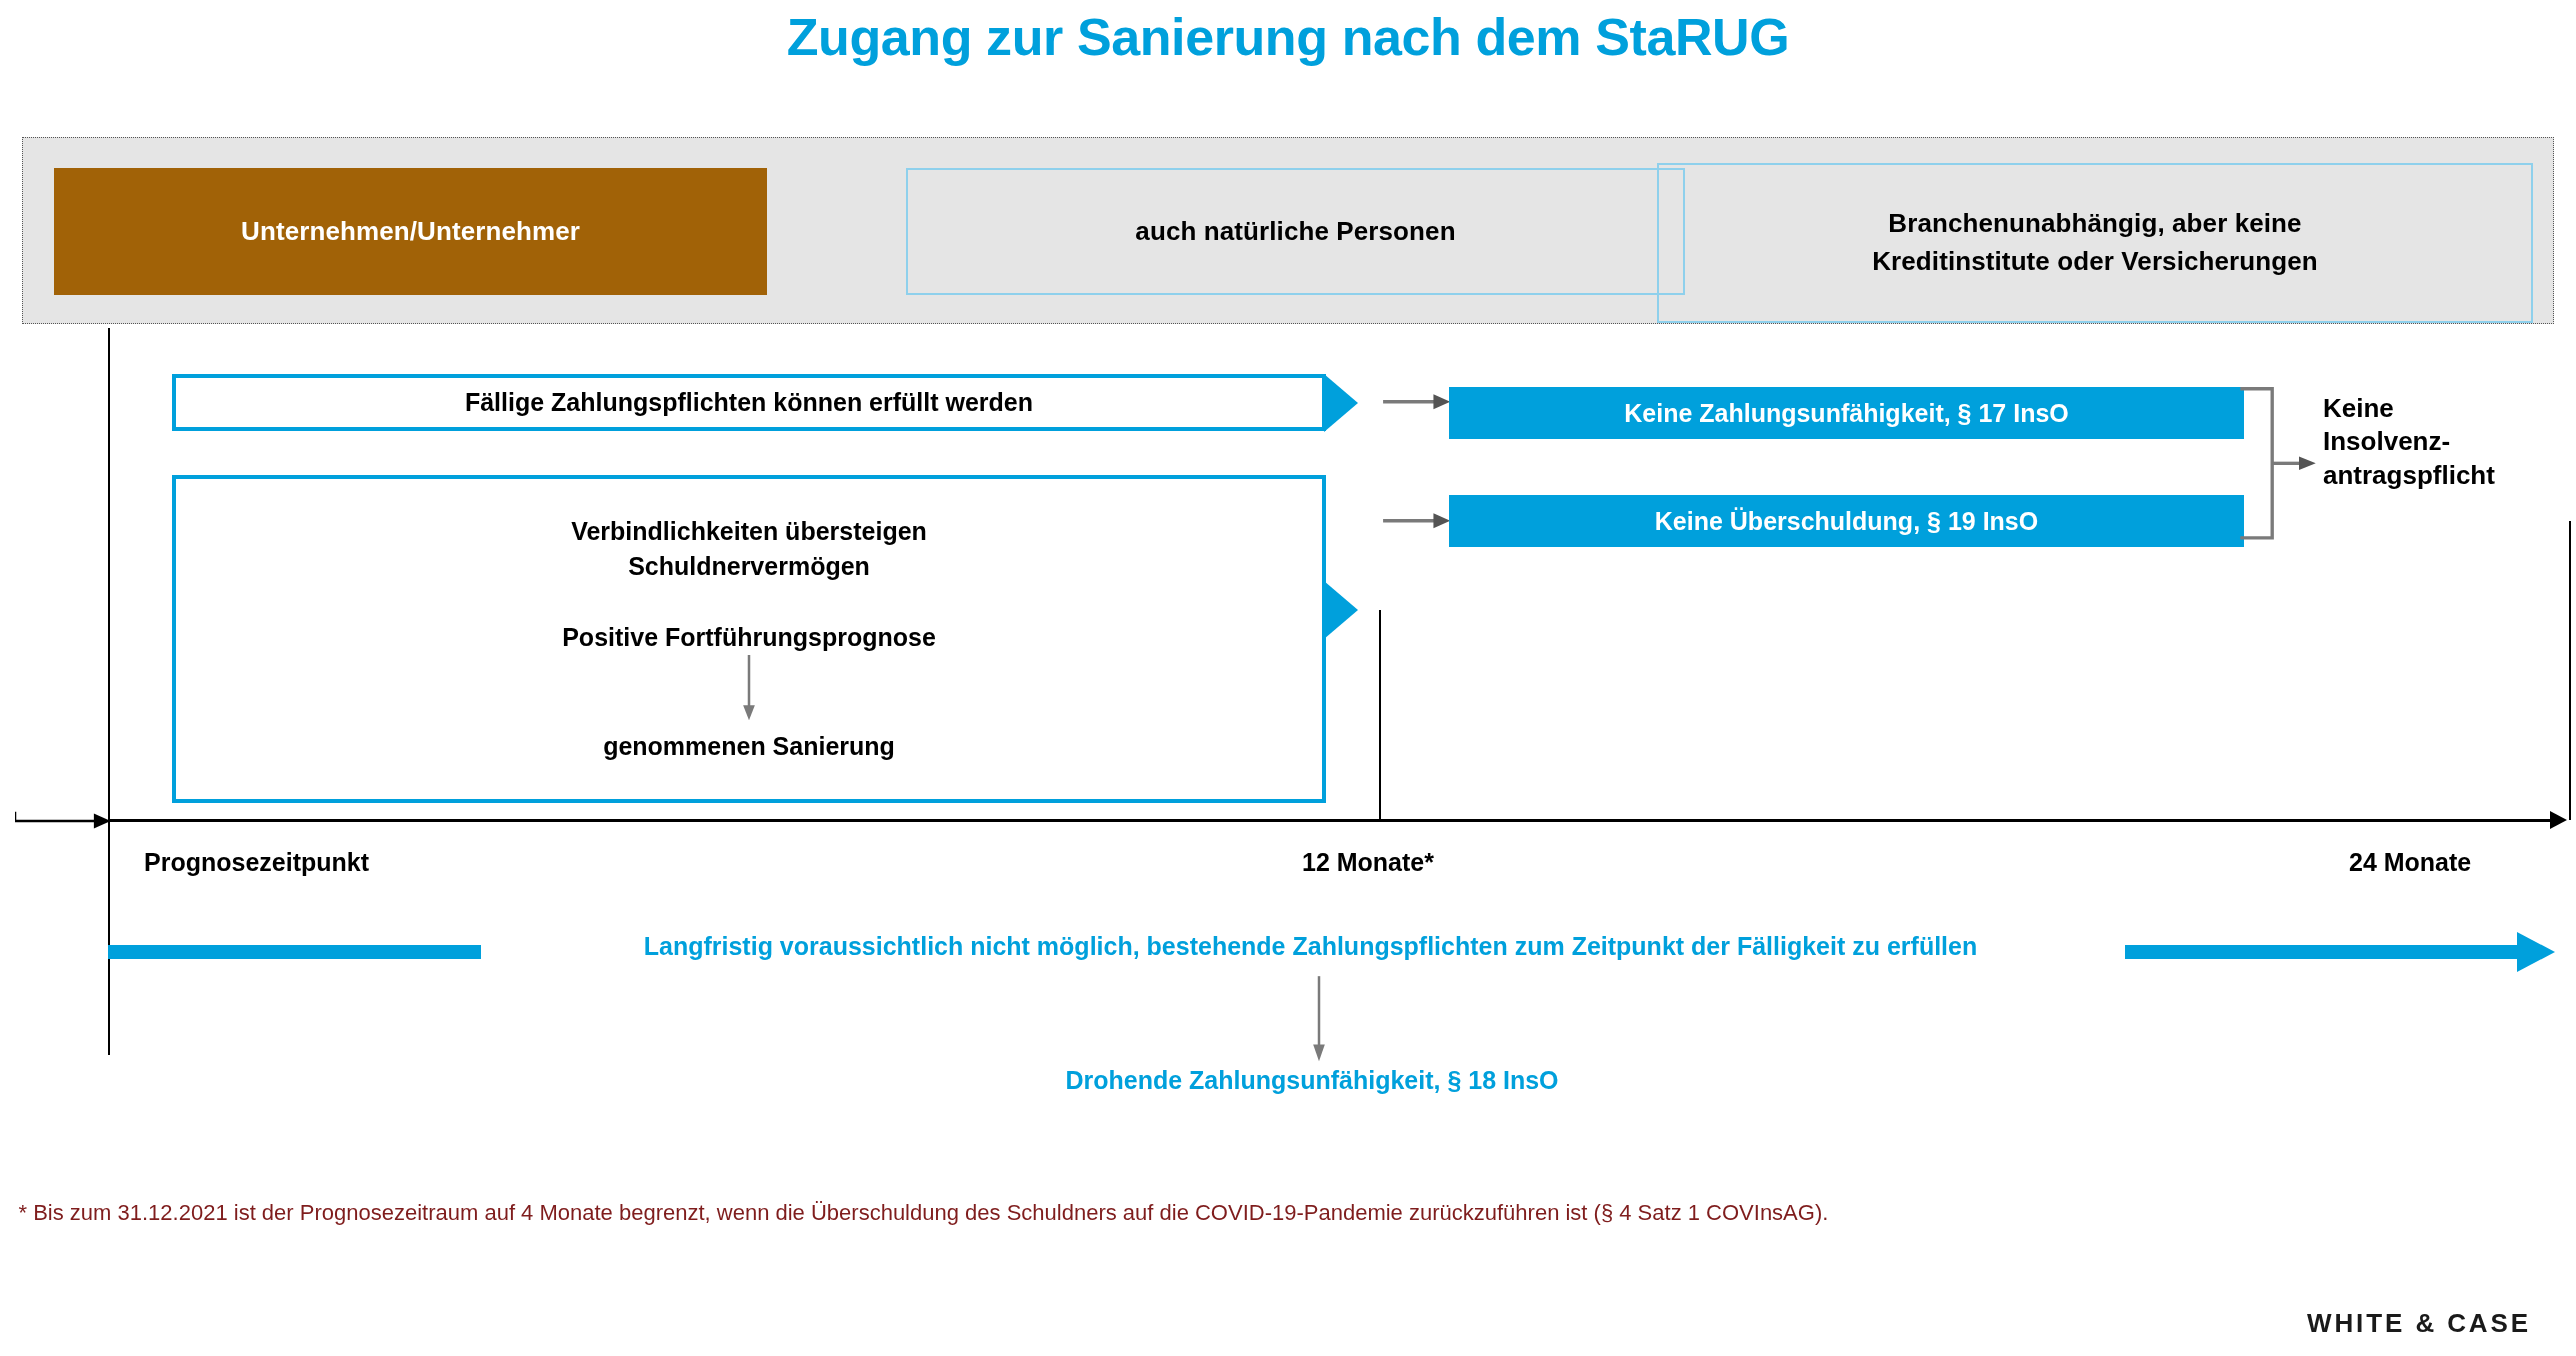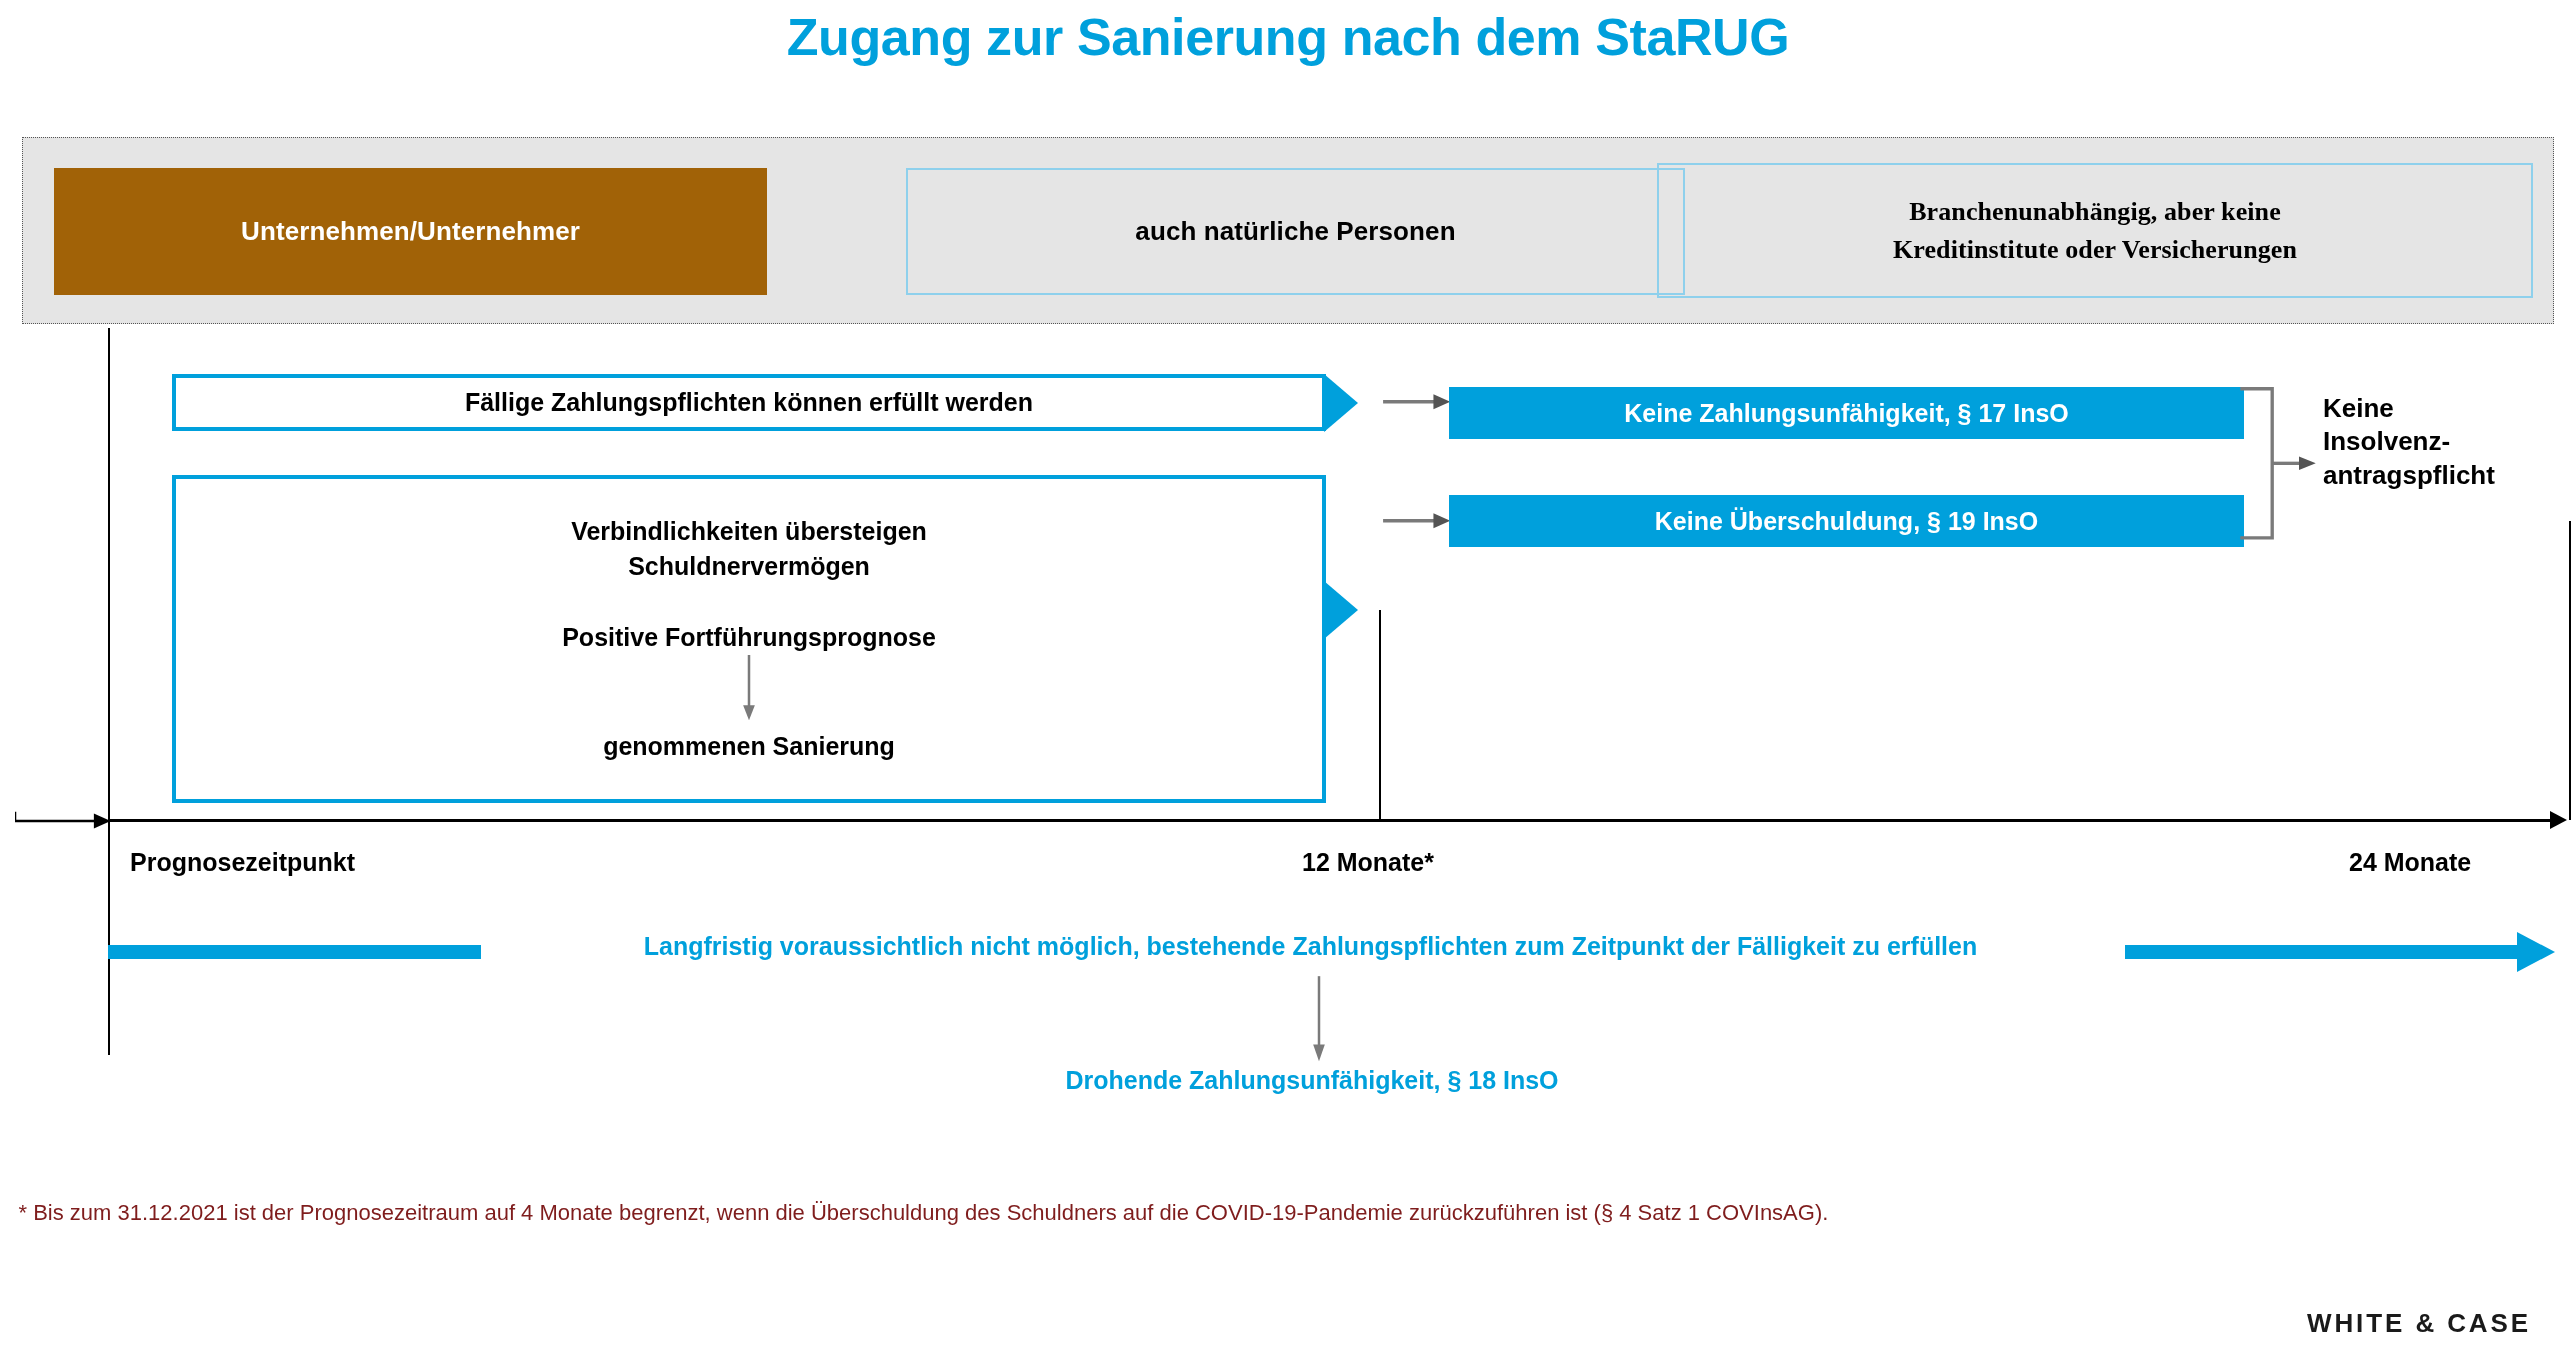--- a/index.html
+++ b/index.html
@@ -62,21 +62,21 @@
     background: #a16207;
     color: #ffffff;
   }
   .bb-outline {
     background: transparent;
     border: 2.5px solid #8ED0EC;
     color: #000000;
   }
   #banner-box-0 { left: 31px;   top: 30px; width: 713px; height: 127px; }
   #banner-box-1 { left: 883px; top: 30px; width: 779px; height: 127px; }
-  #banner-box-2 { left: 1634px; top: 25px; width: 876px; height: 135px; font-family: Liberation Serif, serif; }
+  #banner-box-2 { left: 1634px; top: 25px; width: 876px; height: 160px; }
 
   
   .chev {
     position: absolute;
   }
   .chev-body {
     position: absolute;
     left: 0;
     top: 0;
     background: #ffffff;
@@ -188,21 +188,21 @@
   .left-in-arrow { position: absolute; left: 15px; top: 810px; }
 
   .axis-label {
     position: absolute;
     font-size: 25px;
     font-weight: bold;
     font-stretch: condensed;
     color: #000000;
     white-space: nowrap;
   }
-  #axis-label-0 { left: 130px;  top: 848px; }
+  #axis-label-0 { left: 144px;  top: 848px; }
   #axis-label-1 { left: 1302px; top: 848px; }
   #axis-label-2 { left: 2349px; top: 848px; }
 
   
   .bluebar {
     position: absolute;
     height: 14.3px;
     background: #00A0DC;
   }
   #bluebar-left  { left: 108px;  top: 945px; width: 373px; }

